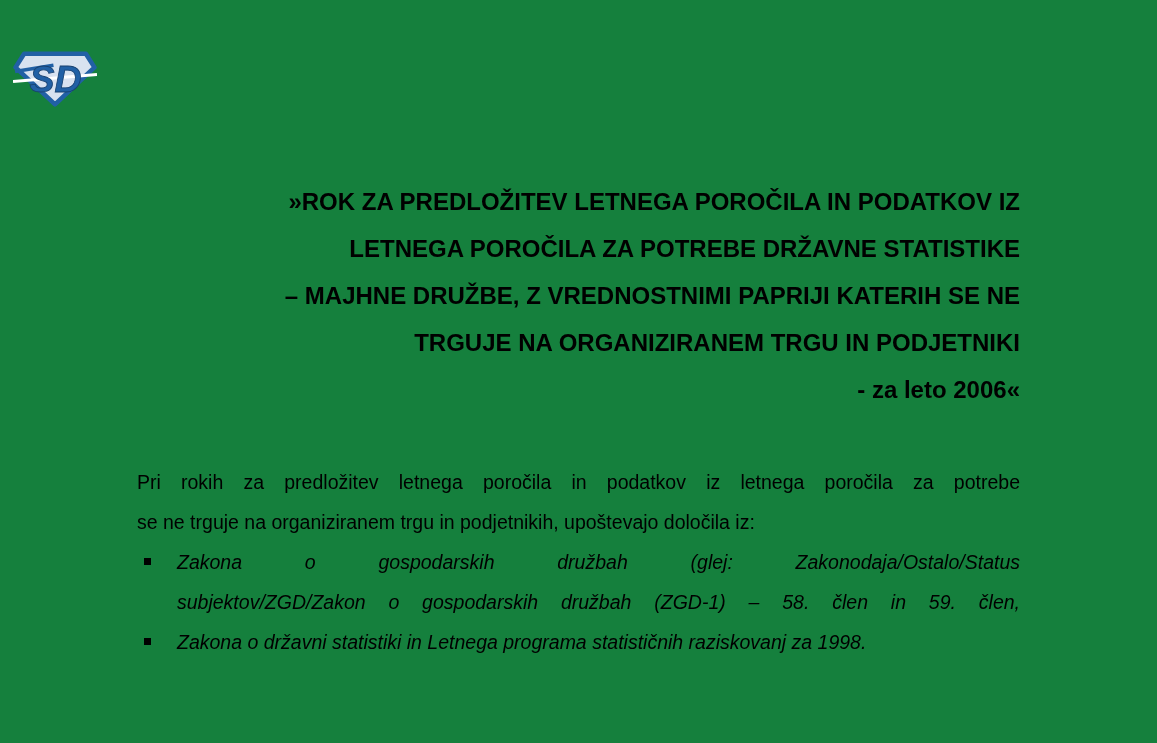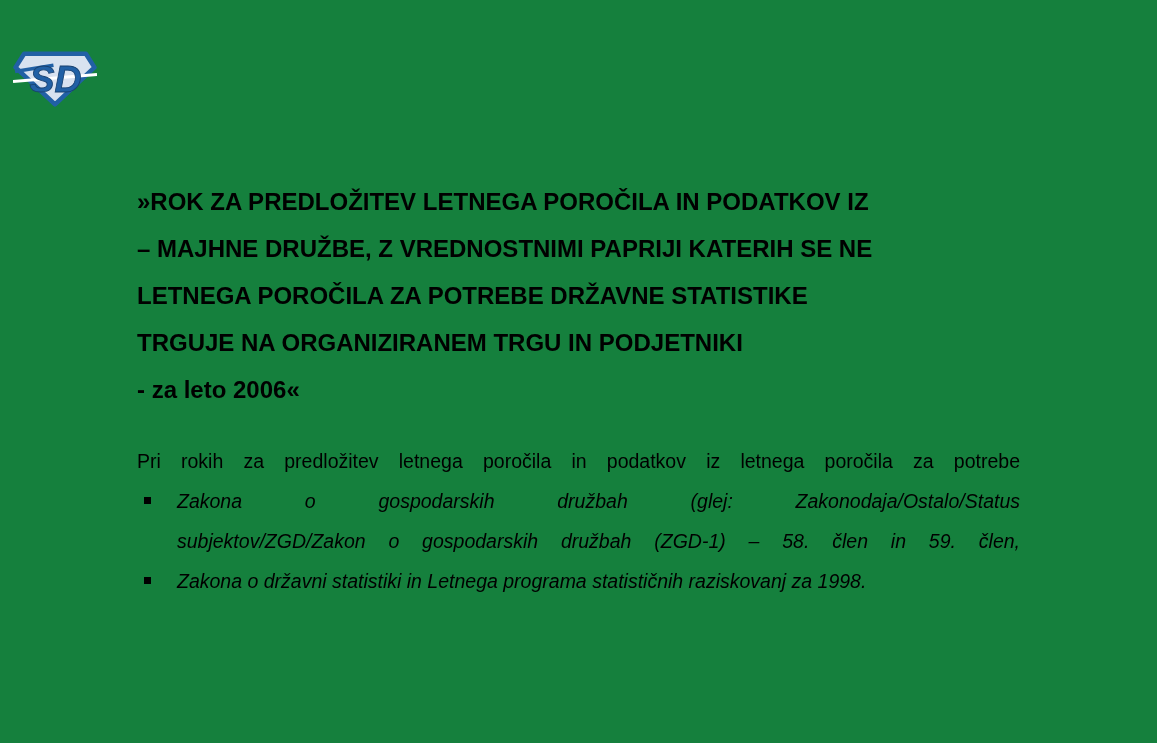--- a/index.html
+++ b/index.html
@@ -17,34 +17,34 @@
     left: 13px;
     top: 50px;
     width: 84px;
     height: 58px;
   }
   .title-block {
     position: absolute;
     left: 137px;
     right: 137px;
     top: 178px;
-    text-align: left;
+    text-align: right;
     font-weight: bold;
     font-size: 24px;
   }
   .title-line {
     line-height: 47px;
     height: 47px;
     white-space: nowrap;
   }
   .body-block {
     position: absolute;
     left: 137px;
     right: 137px;
-    top: 441px;
+    top: 462px;
     font-size: 19.5px;
   }
   .text-line {
     line-height: 40px;
     height: 40px;
   }
   .just {
     text-align: justify;
     text-align-last: justify;
   }
@@ -80,30 +80,31 @@
     <svg viewBox="0 0 83 55" width="84" height="58">
       <polygon points="11,2.5 72,2.5 80.5,16 41.5,52.5 2.5,16" fill="#d8e2f0" stroke="#2160a5" stroke-width="4.5" stroke-linejoin="round"></polygon>
       <path d="M0,30 L83,23" stroke="#ffffff" stroke-width="3" fill="none"></path>
       <path d="M2,20 L40,14" stroke="#2160a5" stroke-width="3.5" fill="none"></path>
       <text x="42" y="40" text-anchor="middle" font-family="Liberation Sans, DejaVu Sans, sans-serif" font-size="37" font-weight="bold" font-style="italic" fill="#2160a5" stroke="#17406f" stroke-width="0.8">SD</text>
     </svg>
   </div>
 
   <div class="title-block">
     <div class="title-line">»ROK ZA PREDLOŽITEV LETNEGA POROČILA IN PODATKOV IZ</div>
+    <div class="title-line">LETNEGA POROČILA ZA POTREBE DRŽAVNE STATISTIKE</div>
     <div class="title-line">– MAJHNE DRUŽBE, Z VREDNOSTNIMI PAPRIJI KATERIH SE NE</div>
-    <div class="title-line">LETNEGA POROČILA ZA POTREBE DRŽAVNE STATISTIKE</div>
     <div class="title-line">TRGUJE NA ORGANIZIRANEM TRGU IN PODJETNIKI</div>
     <div class="title-line">- za leto 2006«</div>
   </div>
 
   <div class="body-block">
 
     <div class="paragraph">
       <div class="text-line just">Pri rokih za predložitev letnega poročila in podatkov iz letnega poročila za potrebe</div>
+      <div class="text-line">se ne trguje na organiziranem trgu in podjetnikih, upoštevajo določila iz:</div>
     </div>
 
     <div class="bullet">
       <div class="marker-col">
         <span class="sq"></span>
       </div>
       <div class="bullet-content">
         <div class="text-line just">Zakona o gospodarskih družbah (glej: Zakonodaja/Ostalo/Status</div>
         <div class="text-line just">subjektov/ZGD/Zakon o gospodarskih družbah (ZGD-1) – 58. člen in 59. člen,</div>
       </div>

